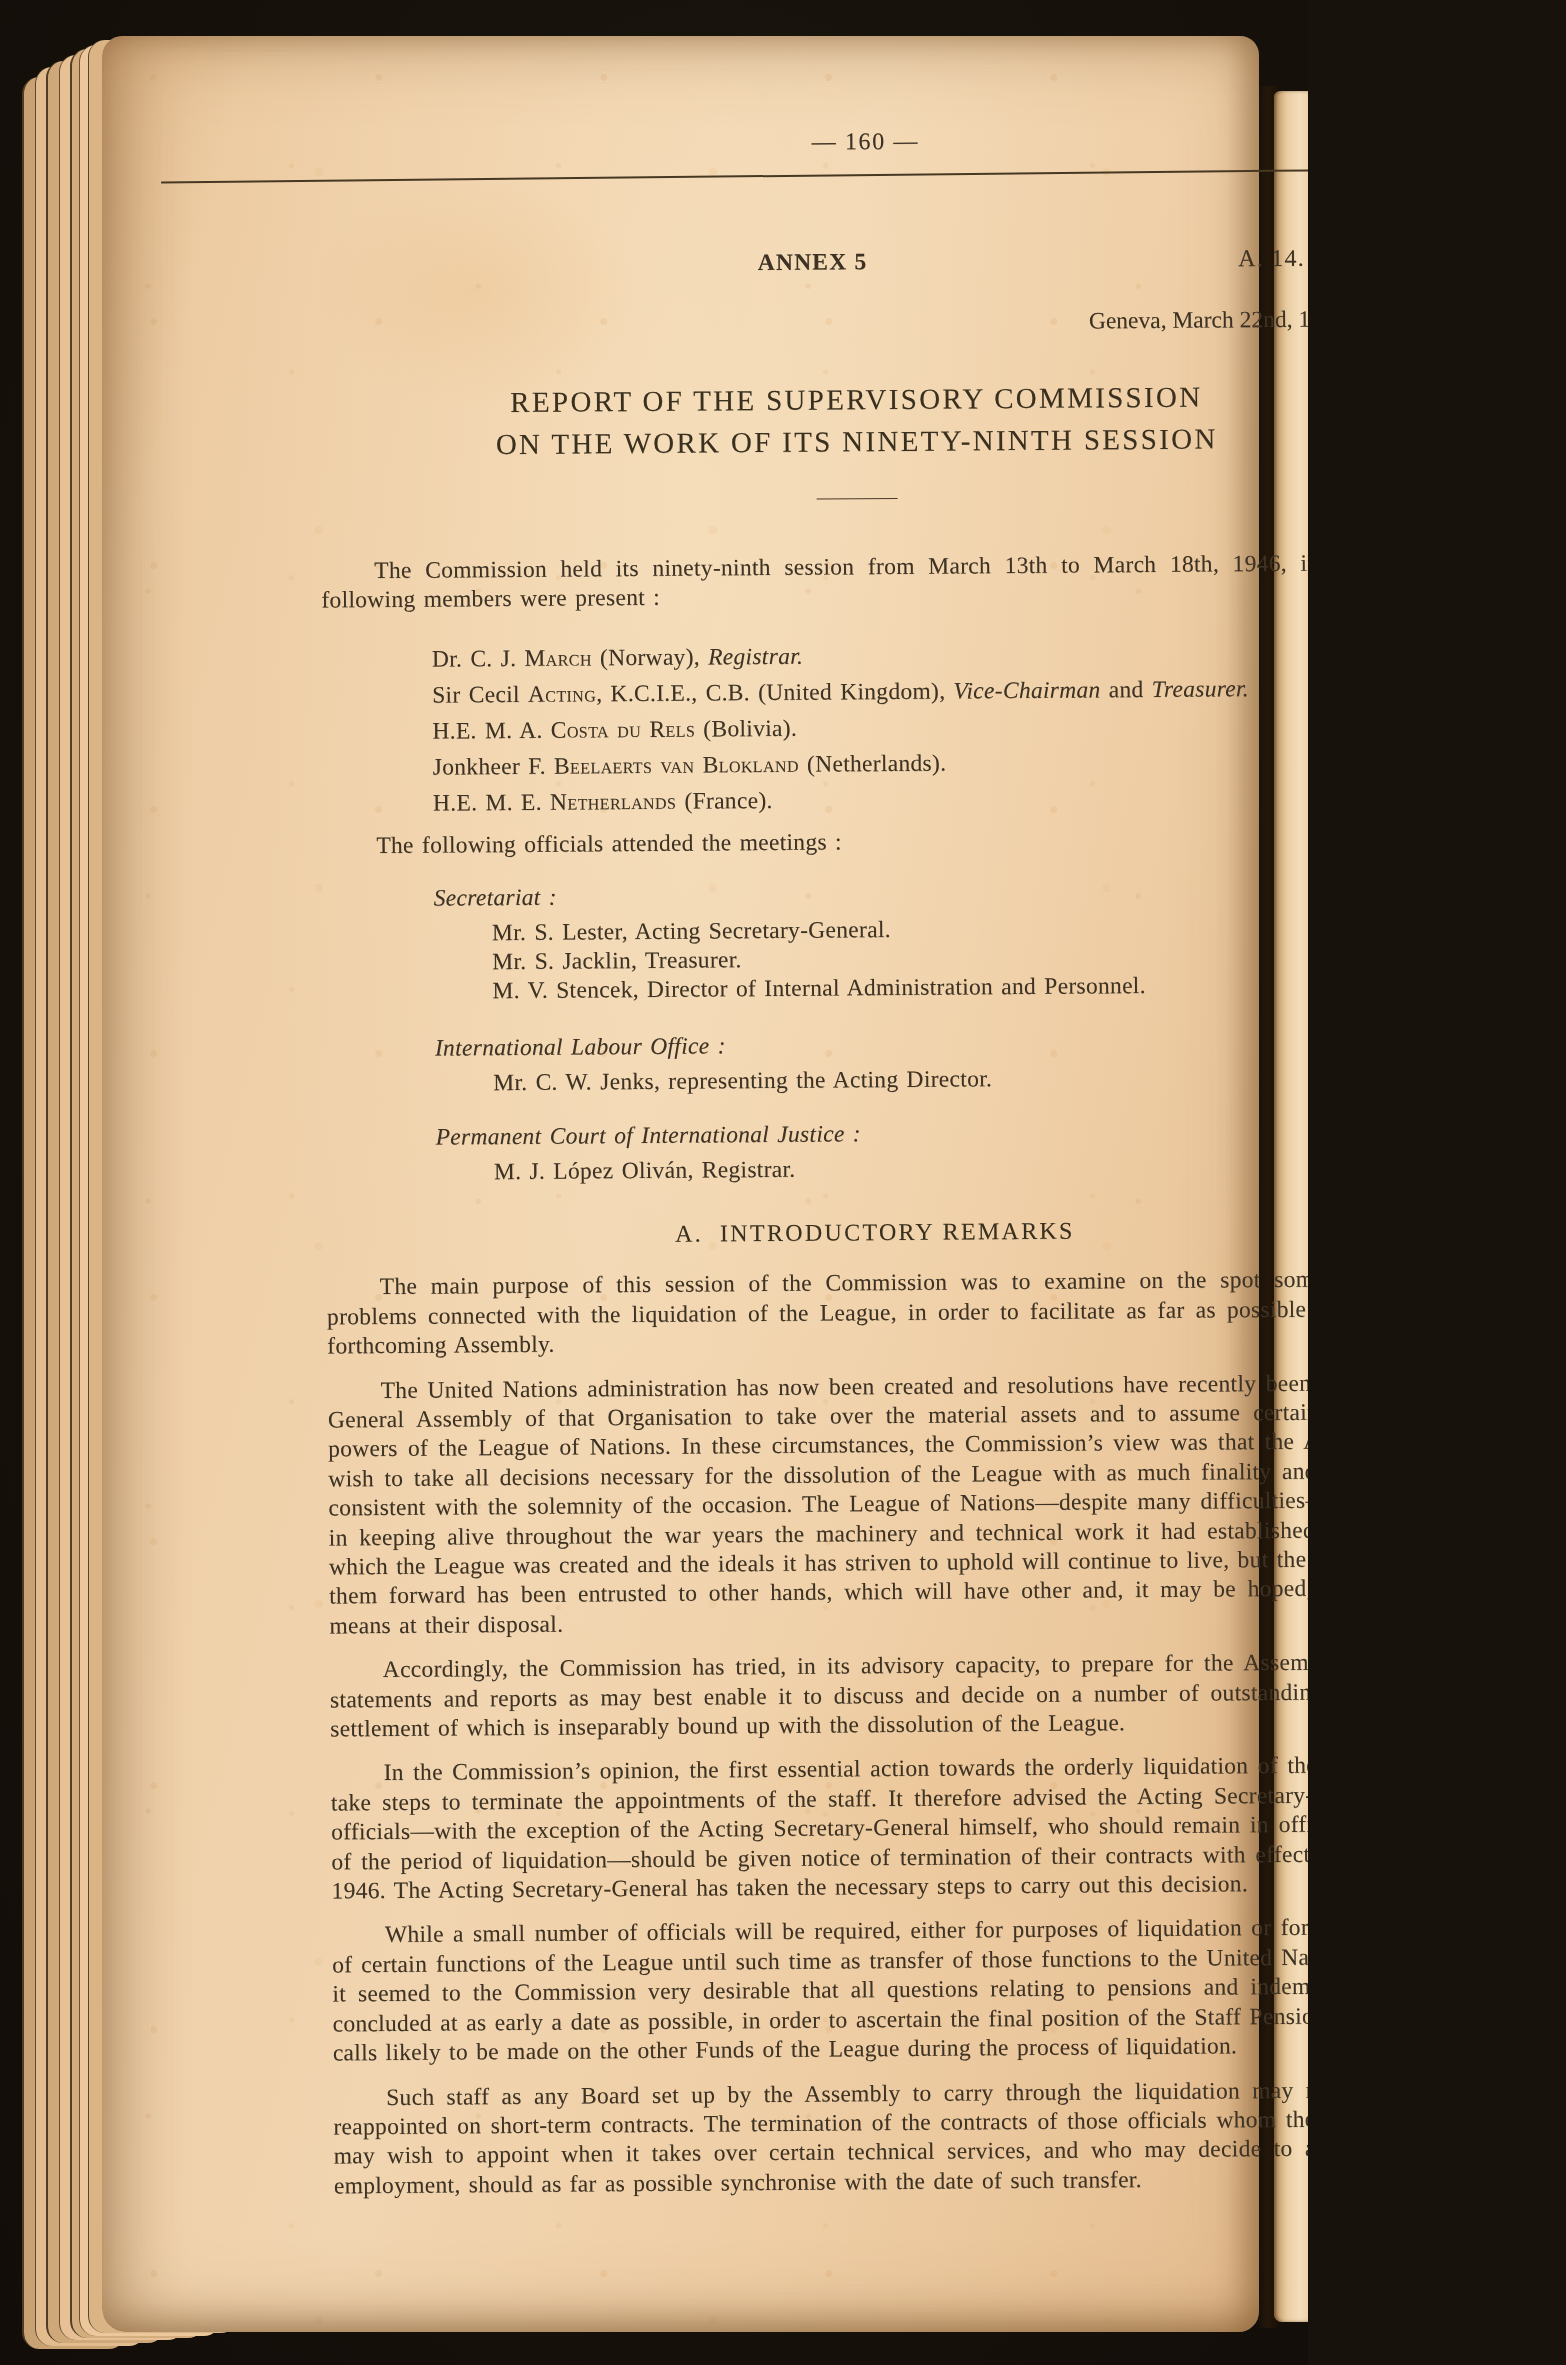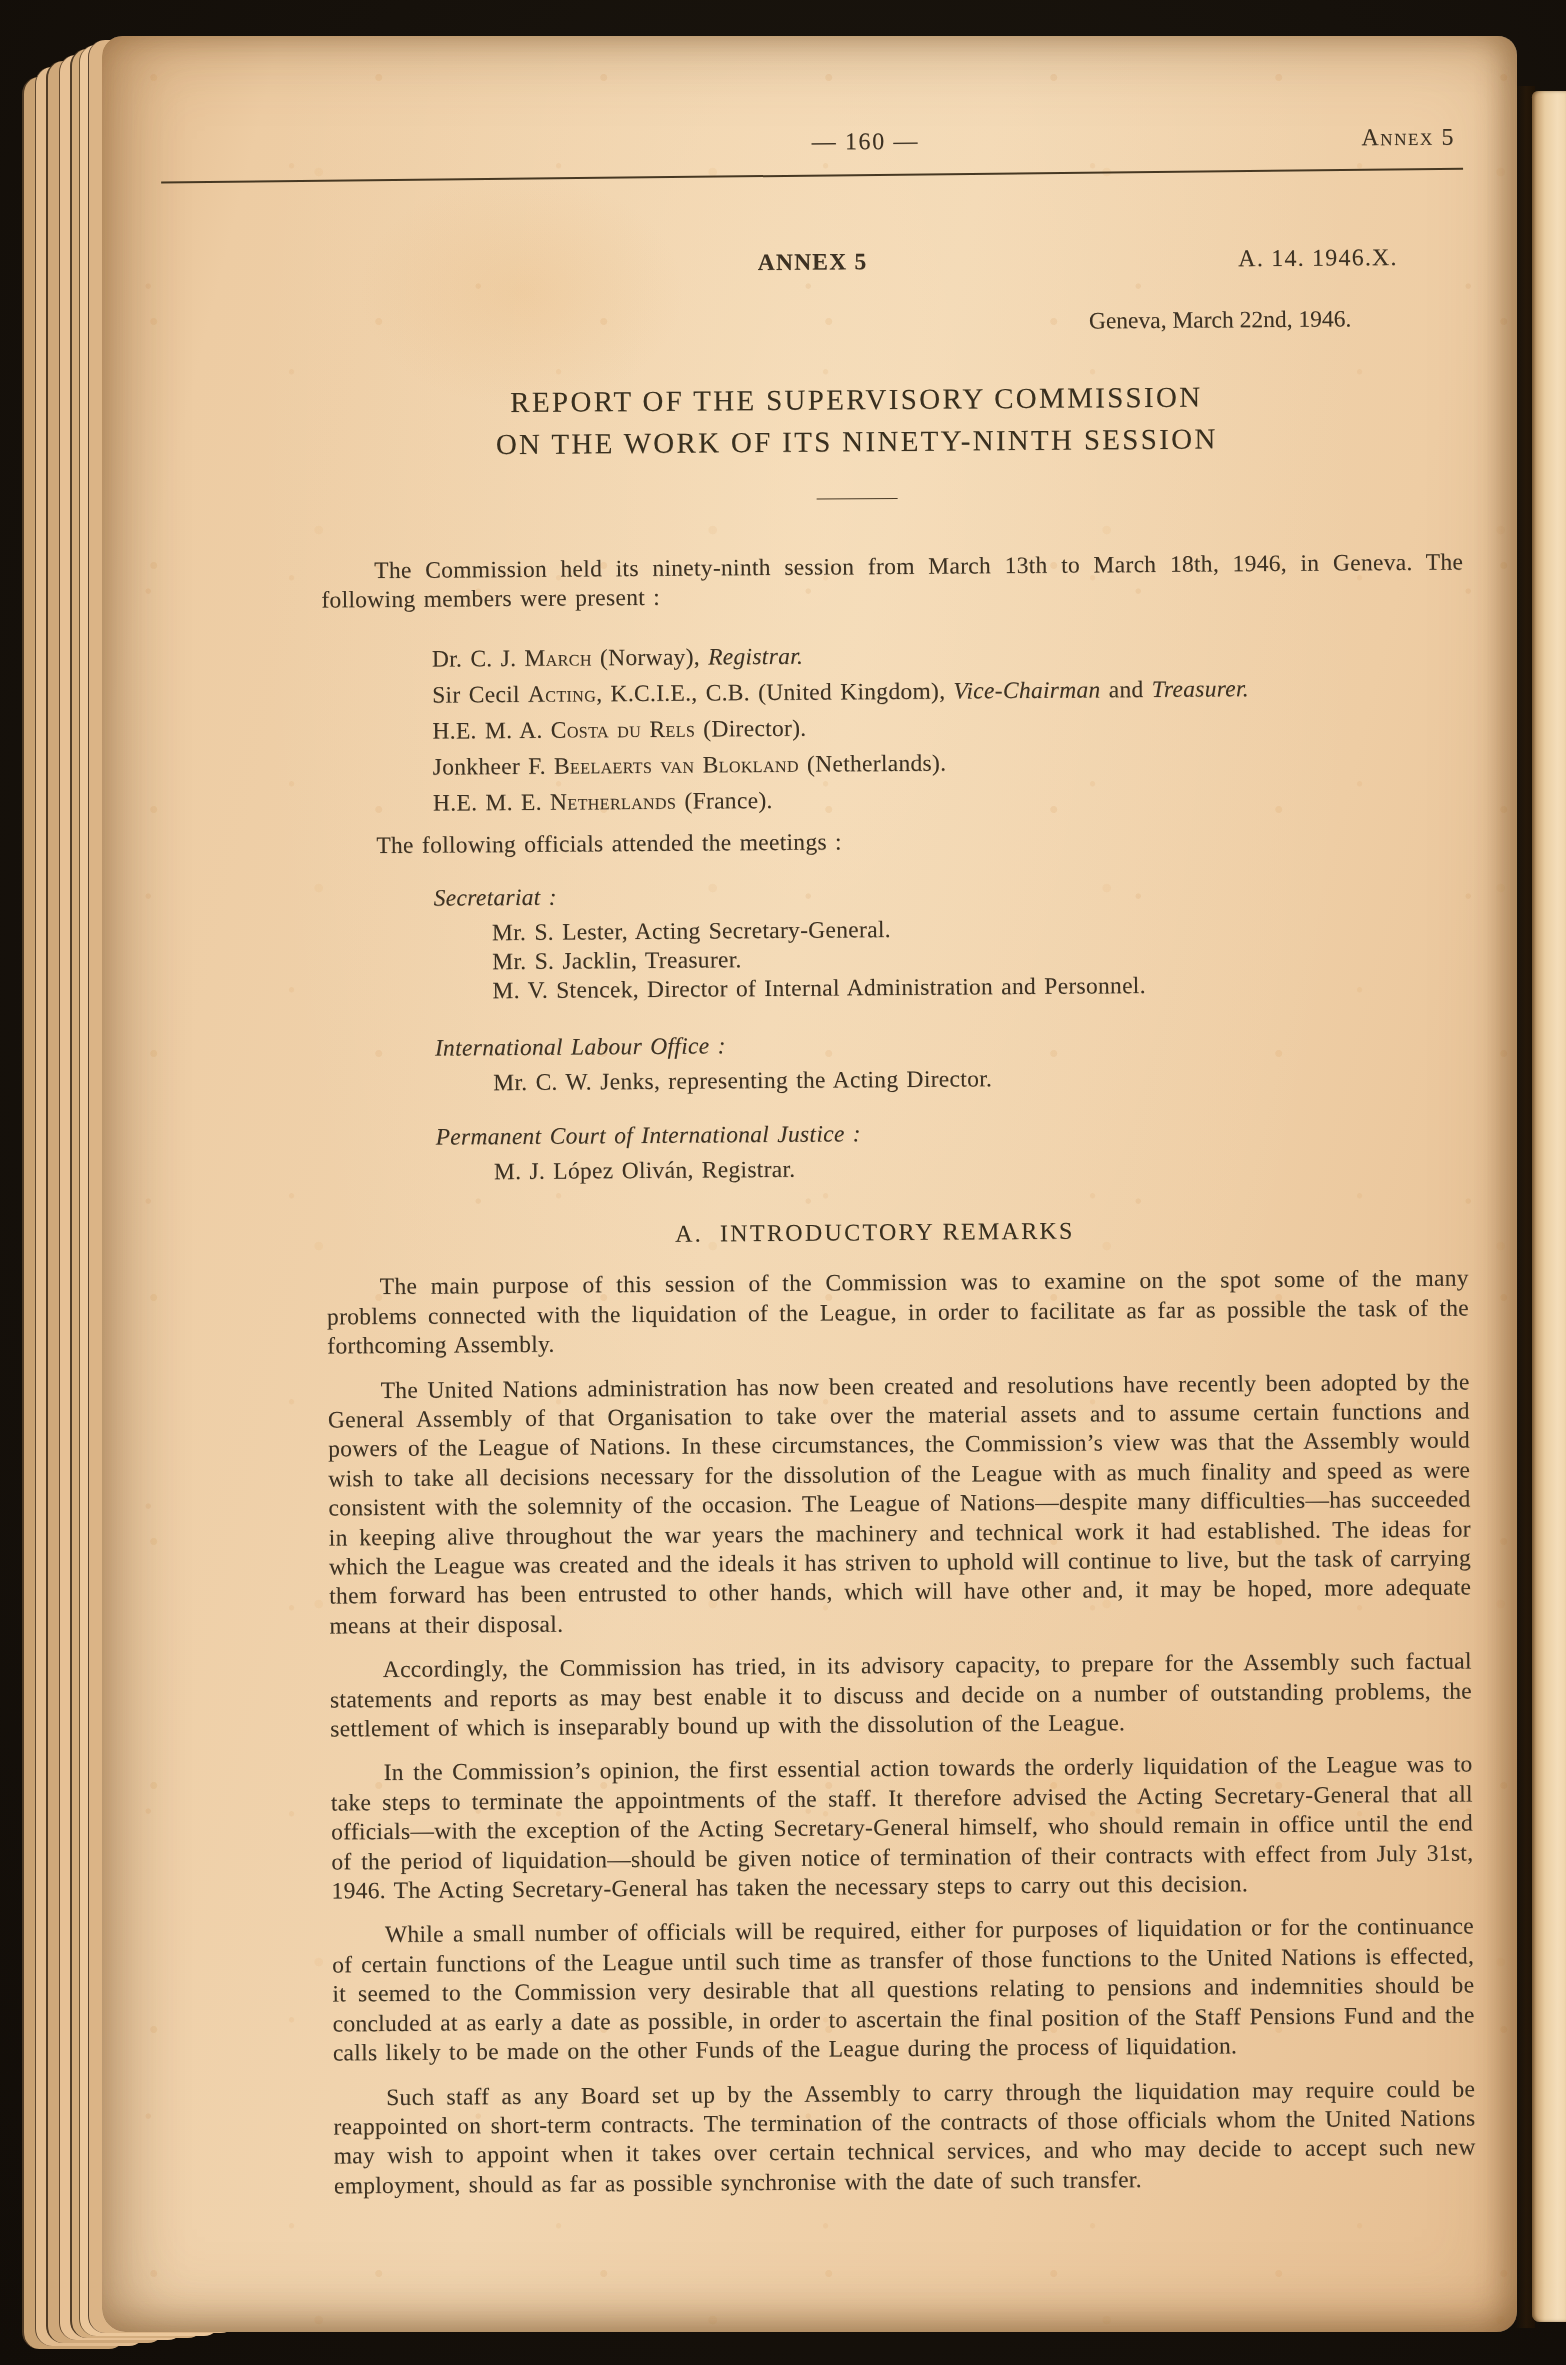--- a/index.html
+++ b/index.html
@@ -1,18 +1,18 @@
 <!DOCTYPE html>
 <html style="font-size:12.5px"><head>
 <meta charset="utf-8">
 <style>
   html,body{margin:0;padding:0;background:#17120c;}
   .scene{
     position:relative;
-    width:1566px;height:2366px;
+    width:1308px;height:2366px;
     background:radial-gradient(ellipse at 55% 40%, #1d1810 0%, #16110b 60%, #120d08 100%);
     overflow:hidden;
     font-family:"Liberation Serif","DejaVu Serif",serif;
   }
   
   .edge{position:absolute;border-radius:17px;}
   .edge-1{left:22px;top:77px;bottom:17px;width:102px;background:#c9a273;border-left:2.3px solid #4f3b26;}
   .edge-2{left:35px;top:67px;bottom:20.4px;width:110px;background:#e2bc8f;border-left:1.6px solid #5d4730;}
   .edge-3{left:46px;top:61px;bottom:23.5px;width:117px;background:#cfa87a;border-left:2.3px solid #503c27;}
   .edge-4{left:59px;top:55px;bottom:26px;width:125px;background:#e7c195;border-left:1.6px solid #63492f;}
@@ -127,21 +127,21 @@
         <div>ON THE WORK OF ITS NINETY-NINTH SESSION</div>
       </div>
 
       <div class="title-divider"></div>
 
       <div class="opening bodytext">The Commission held its ninety-ninth session from March 13th to March 18th, 1946, in Geneva.  The following members were present :</div>
 
       <div class="members bodytext">
         <div><span>Dr. C. J. </span><span class="sc">March</span><span> (Norway), </span><span class="it">Registrar.</span></div>
         <div><span>Sir Cecil </span><span class="sc">Acting</span><span>, K.C.I.E., C.B. (United Kingdom), </span><span class="it">Vice-Chairman</span><span> and </span><span class="it">Treasurer.</span></div>
-        <div><span>H.E. M. A. </span><span class="sc">Costa du Rels</span><span> (Director).</span></div>
+        <div><span>H.E. M. A. </span><span class="sc">Costa du Rels</span><span> (Bolivia).</span></div>
         <div><span>Jonkheer F. </span><span class="sc">Beelaerts van Blokland</span><span> (Netherlands).</span></div>
         <div><span>H.E. M. E. </span><span class="sc">Netherlands</span><span> (France).</span></div>
       </div>
 
       <div class="officials-lead bodytext">The following officials attended the meetings :</div>
 
       <div class="group-heading gh-1 bodytext">Secretariat :</div>
       <div class="group-names bodytext">
         <div>Mr. S. Lester, Acting Secretary-General.</div>
         <div>Mr. S. Jacklin, Treasurer.</div>

